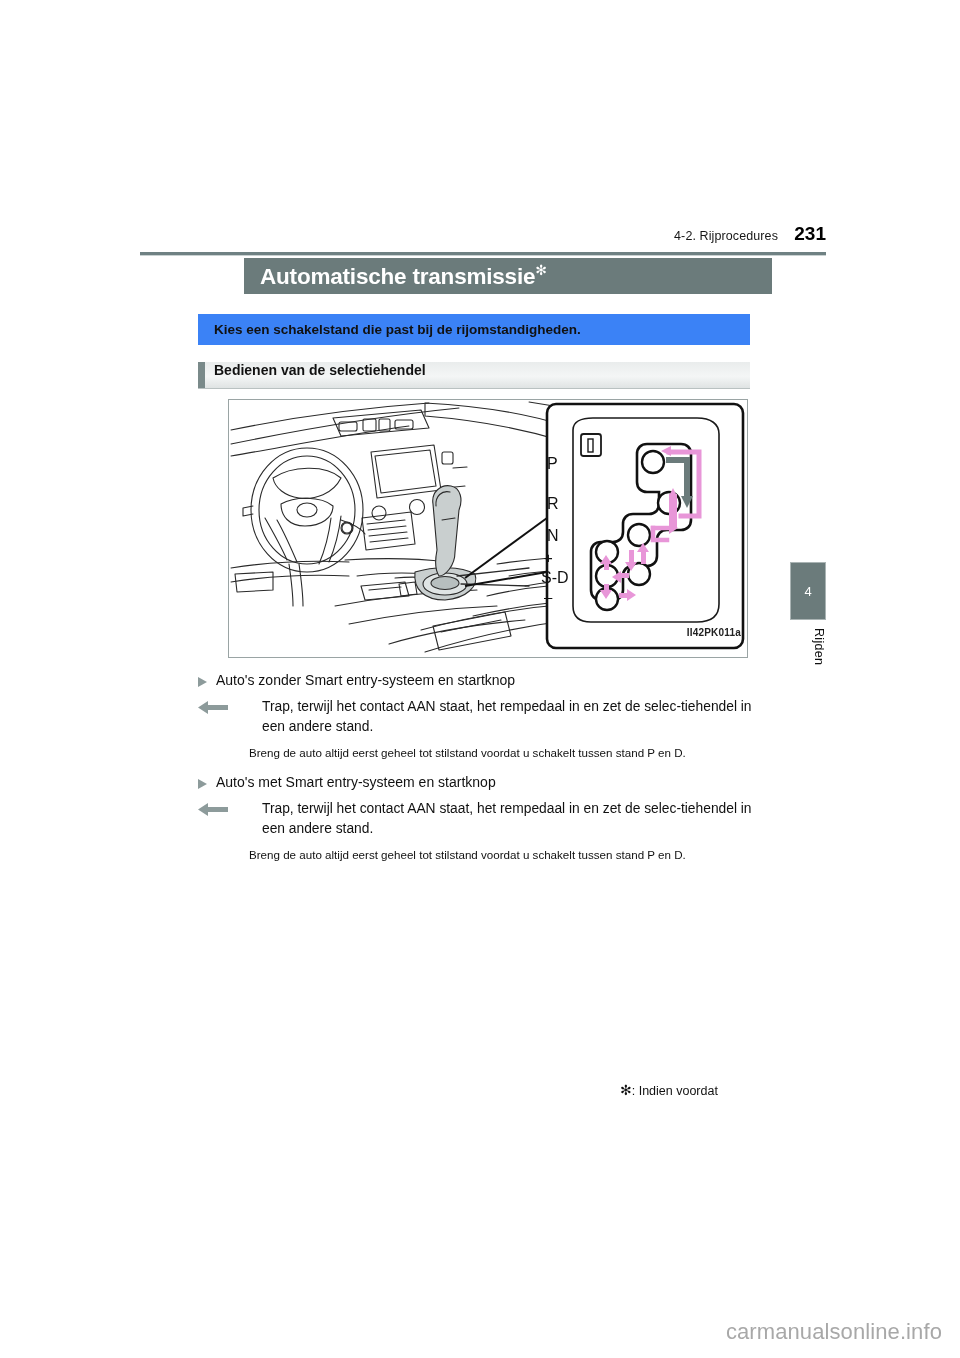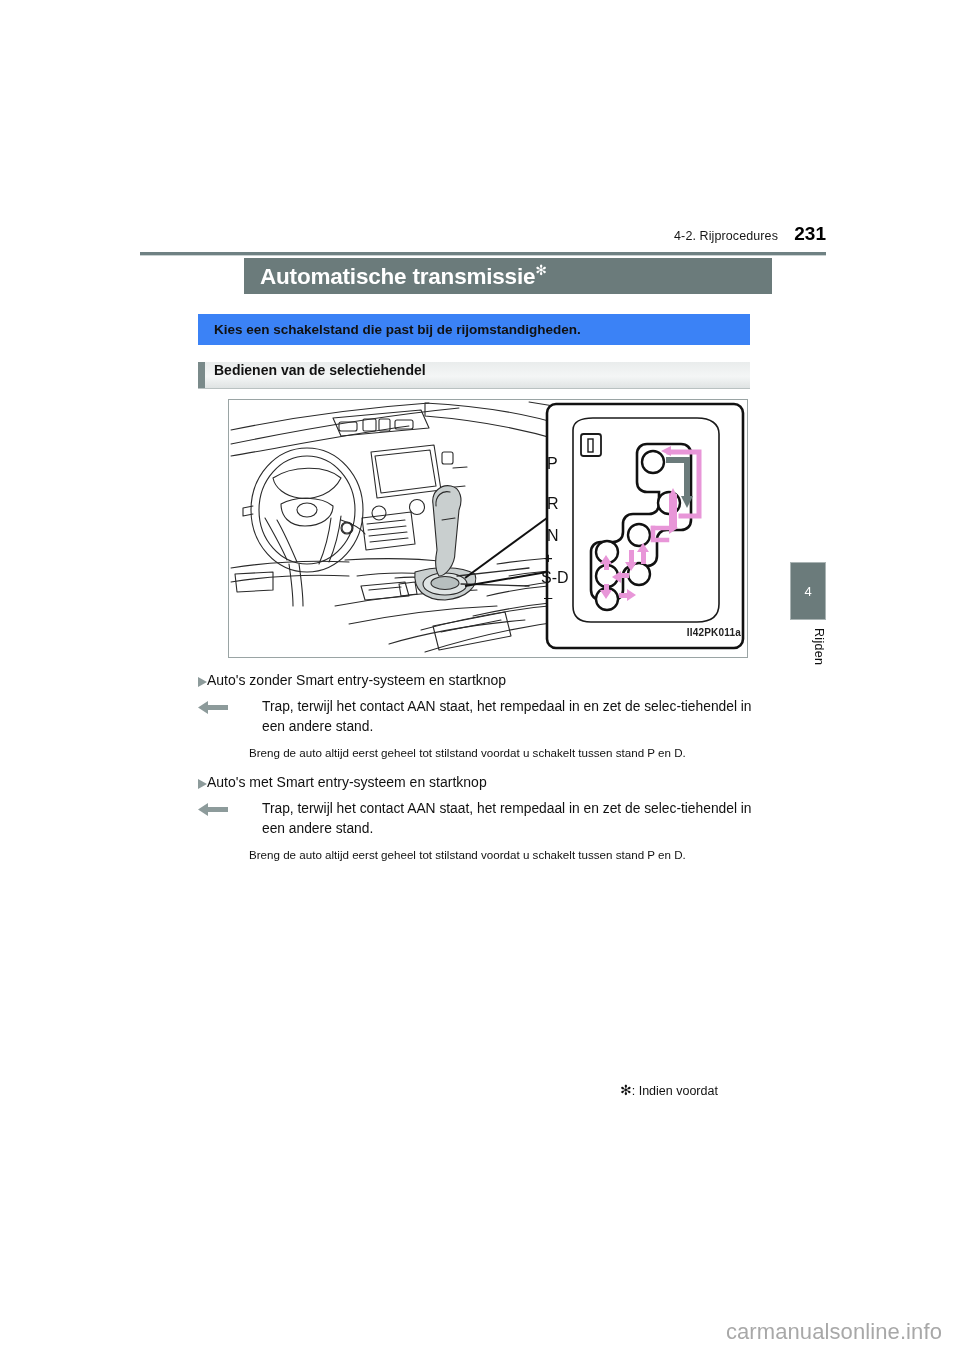--- a/index.html
+++ b/index.html
@@ -139,20 +139,21 @@
     color: #222;
     letter-spacing: .2px;
   }
 
   
   #content { position: absolute; left: 198px; top: 670px; width: 570px; }
 
   .head-item {
     display: flex;
     align-items: flex-start;
+    gap: 9px;
     margin-top: 2px;
     margin-bottom: 2px;
   }
   .tri {
     width: 0; height: 0;
     border-left: 9px solid #8d9b9b;
     border-top: 5.5px solid transparent;
     border-bottom: 5.5px solid transparent;
     margin-top: 5px;
     flex: 0 0 auto;

